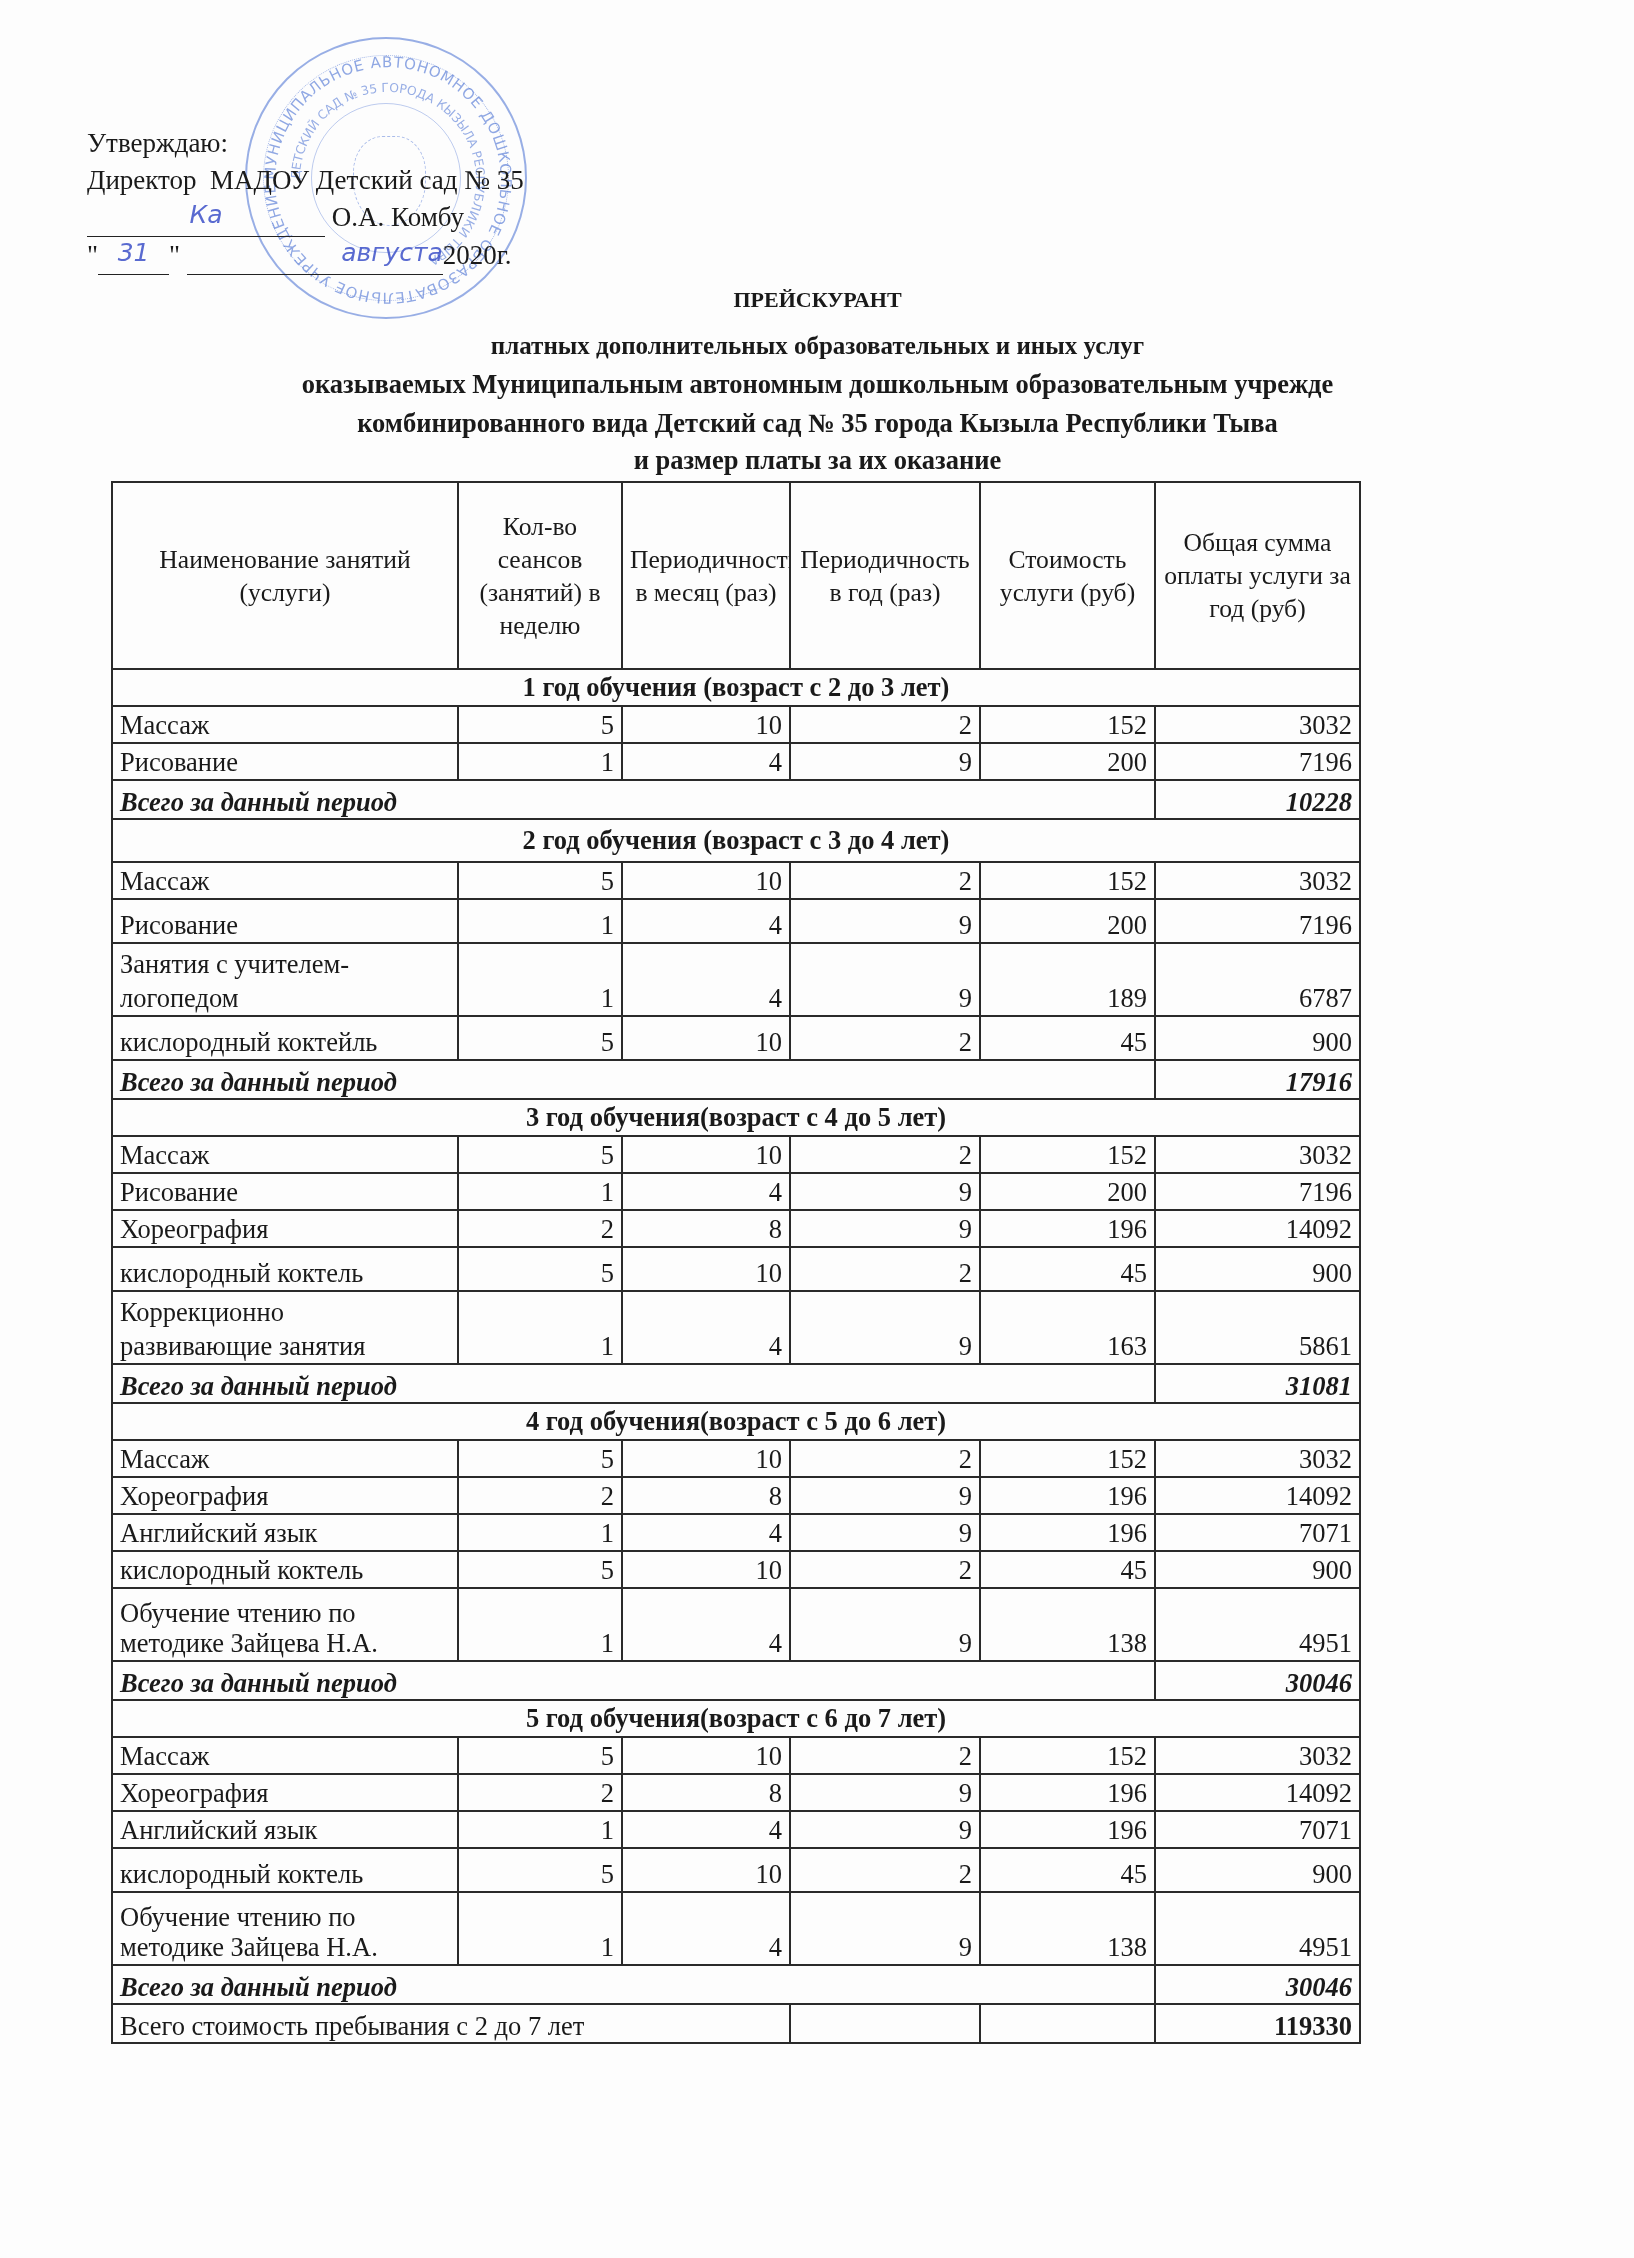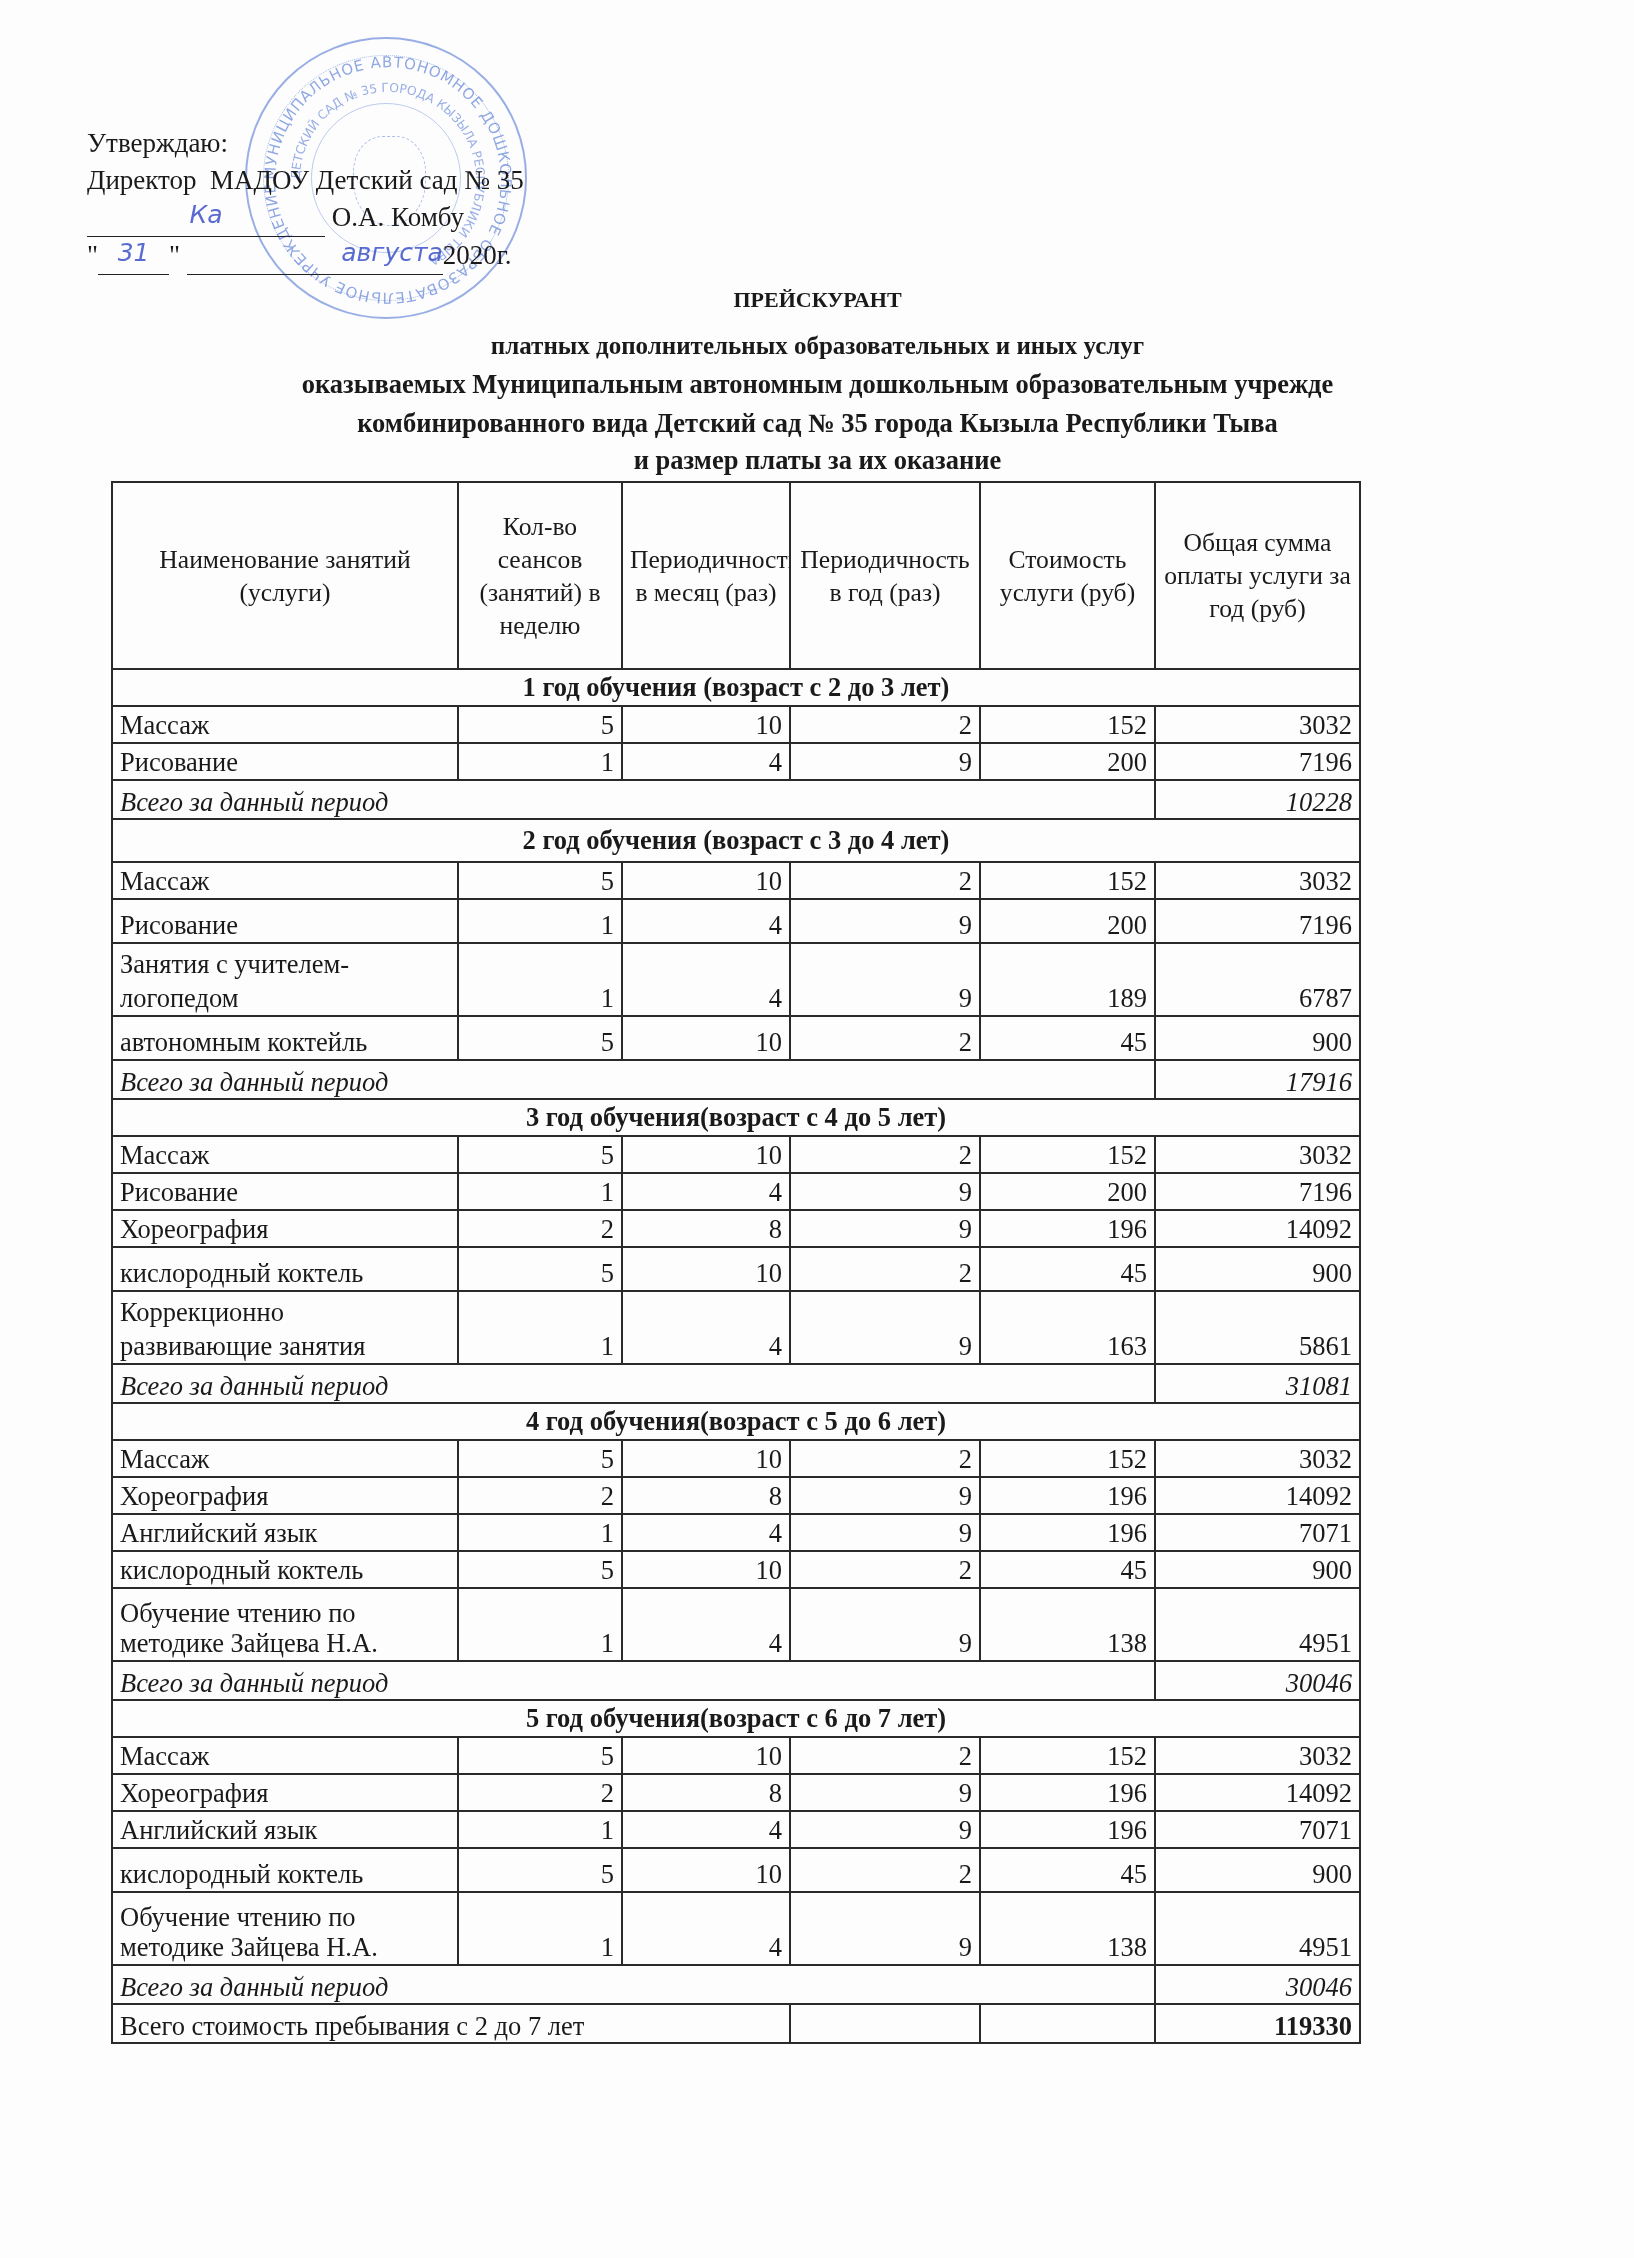--- a/index.html
+++ b/index.html
@@ -54,21 +54,21 @@
   }
   table.price th {
     font-weight: normal; text-align: center; vertical-align: middle; line-height: 33px; height: 185px;
     font-size: 25.6px;
   }
   .sec td { text-align: center; font-weight: bold; height: 35px; }
   .row td { height: 35px; vertical-align: bottom; line-height: 34px; }
   .row td.num { text-align: right; }
   .row.tall td { height: 71px; }
   .row.mid td { height: 42px; }
-  .sub td { font-style: italic; font-weight: normal; height: 37px; vertical-align: bottom; }
+  .sub td { font-style: italic; font-weight: bold; height: 37px; vertical-align: bottom; }
   .sub td.num { text-align: right; }
   .grand td { height: 37px; vertical-align: bottom; }
   .grand td.num { text-align: right; font-weight: bold; padding-left: 32px; }
 </style>
 </head>
 <body>
 
 <div class="stamp">
   <svg class="stamp-text" viewBox="0 0 320 320" width="282" height="282">
     <defs>
@@ -167,21 +167,21 @@
           <div>Занятия с учителем-</div>
           <div>логопедом</div>
         </td>
       <td class="num">1</td>
       <td class="num">4</td>
       <td class="num">9</td>
       <td class="num">189</td>
       <td class="num">6787</td>
     </tr>
     <tr class="row mid">
-      <td>автономным коктейль</td>
+      <td>кислородный коктейль</td>
       <td class="num">5</td>
       <td class="num">10</td>
       <td class="num">2</td>
       <td class="num">45</td>
       <td class="num">900</td>
     </tr>
     <tr class="sub">
       <td colspan="5">Всего за данный период</td>
       <td class="num">17916</td>
     </tr>

